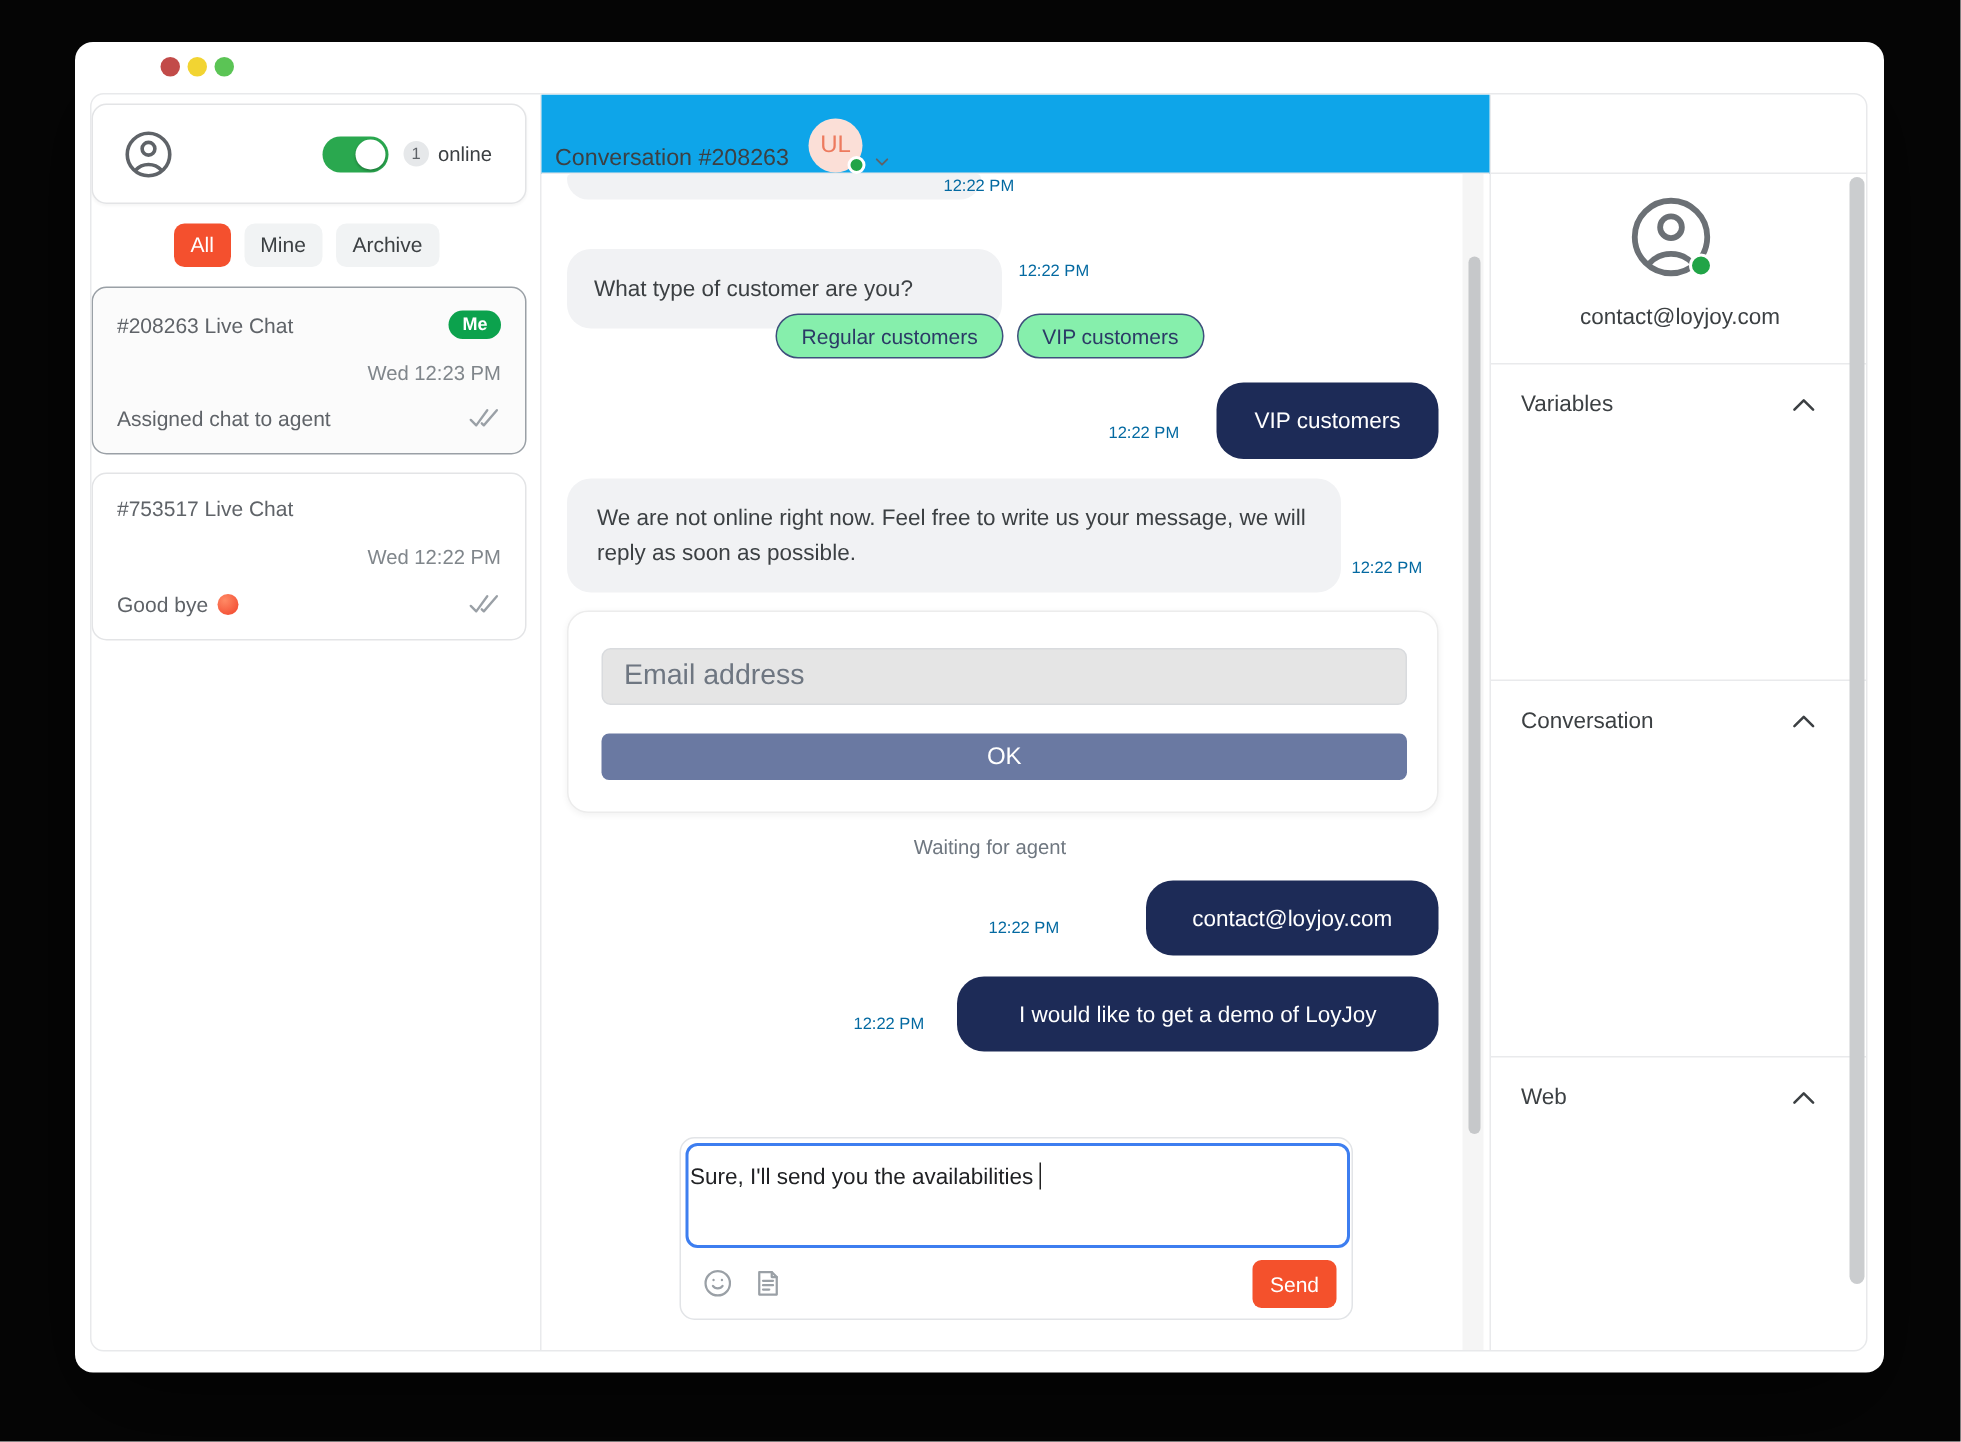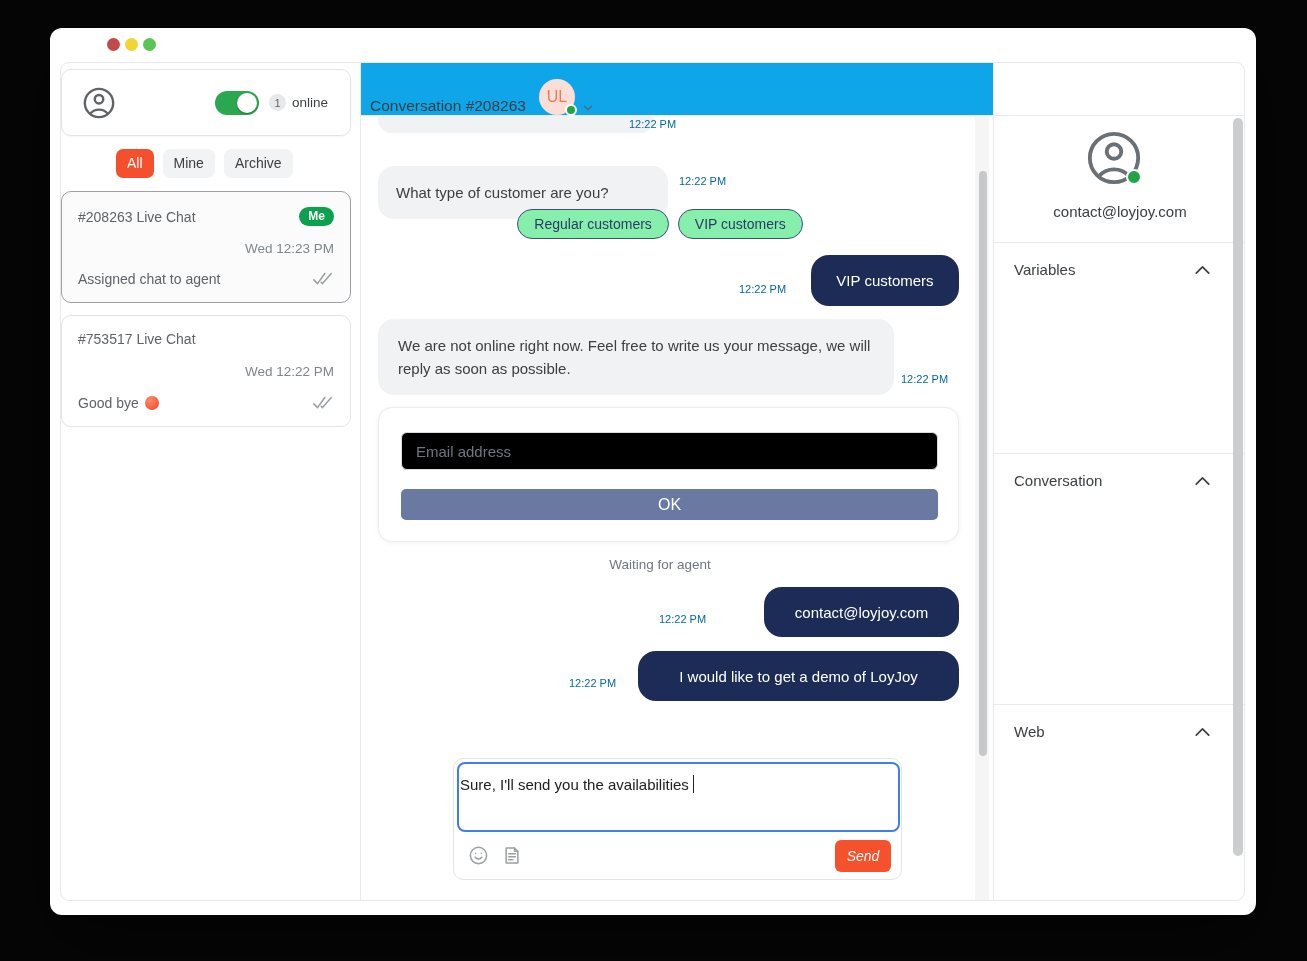--- a/index.html
+++ b/index.html
@@ -125,22 +125,22 @@
     border-radius:15px; height:30px; padding:0 16px; font-size:14px;
     display:flex; align-items:center; cursor:pointer; white-space:nowrap;
   }
   .form-card {
     position:absolute; left:17px; top:291px; width:581px; height:135px;
     background:#fff; border:1px solid #ececec; border-radius:14px;
     box-shadow:0 1px 5px rgba(0,0,0,.06);
   }
   .email-input {
     position:absolute; left:22px; top:24px; width:537px; height:38px;
-    background:#000000; border:1px solid #d9dbde; border-radius:6px;
-    font-size:15px; color:#6e7681; padding:0 14px;
+    background:#e5e5e5; border:1px solid #d9dbde; border-radius:6px;
+    font-size:19px; color:#6e7681; padding:0 14px;
     font-family:"Liberation Sans","DejaVu Sans",sans-serif;
   }
   .email-input::placeholder { color:#6e7681; opacity:1; }
   .ok-btn {
     position:absolute; left:22px; top:81px; width:537px; height:31px;
     background:#6a79a2; border:none; border-radius:5px; color:#fff;
     font-size:16px; cursor:pointer; font-family:inherit;
   }
   .status-line {
     position:absolute; left:0; top:441px; width:598px; text-align:center;
@@ -162,21 +162,21 @@
     vertical-align:text-bottom; margin-left:4px;
   }
   .composer-footer {
     position:absolute; left:0; bottom:0; width:100%; height:47px;
     display:flex; align-items:center; padding:0 10px 0 14px;
   }
   .composer-footer .icon-btn { margin-right:13px; cursor:pointer; display:flex; }
   .send-btn {
     margin-left:auto; background:#f4512c; color:#fff; border:none;
     border-radius:6px; width:56px; height:32px; font-size:14px;
-    cursor:pointer; font-family:inherit;font-style:italic;
+    cursor:pointer; font-family:inherit;
   }
 
   
   .chat-scroll-track {
     position:absolute; left:614px; top:53px; width:14px; height:778px;
     background:#f5f5f5;
   }
   .chat-scroll-thumb {
     position:absolute; left:618px; top:108px; width:8px; height:585px;
     background:#c6c8ca; border-radius:4px; cursor:grab;

